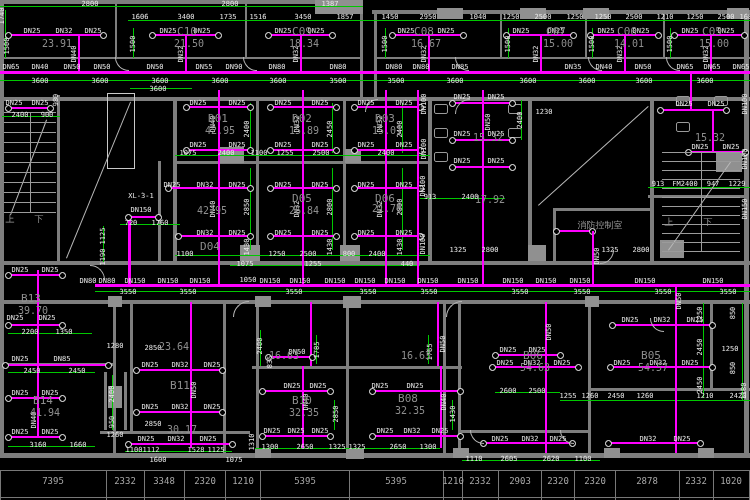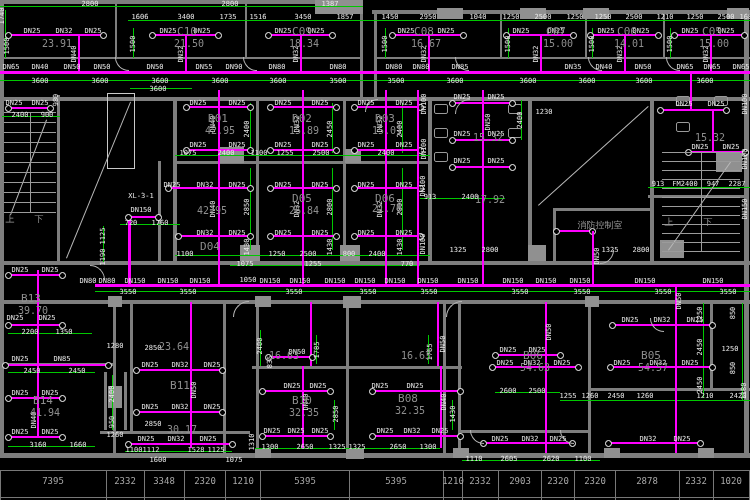--- a/index.html
+++ b/index.html
@@ -481,21 +481,21 @@
     <div class="e lbl" style="left: 320px; top: 229px;">DN25</div>
     <div class="e lbl" style="left: 366px; top: 229px;">DN25</div>
     <div class="e lbl" style="left: 404px; top: 229px;">DN25</div>
     <div class="e lbl" style="left: 185px; top: 250px;">1100</div>
     <div class="e lbl" style="left: 277px; top: 250px;">1250</div>
     <div class="e lbl" style="left: 308px; top: 250px;">2500</div>
     <div class="e lbl" style="left: 349px; top: 250px;">800</div>
     <div class="e lbl" style="left: 377px; top: 250px;">2400</div>
     <div class="e lbl" style="left: 245px; top: 260px;">1075</div>
     <div class="e lbl" style="left: 313px; top: 260px;">1255</div>
-    <div class="e lbl" style="left: 407px; top: 260px;">770</div>
+    <div class="e lbl" style="left: 407px; top: 260px;">440</div>
     <div class="e lbl" style="left: 14px; top: 99px;">DN25</div>
     <div class="e lbl" style="left: 40px; top: 99px;">DN25</div>
     <div class="e lbl" style="left: 20px; top: 111px;">2400</div>
     <div class="e lbl" style="left: 47px; top: 111px;">900</div>
     <div class="e lblr" style="left: 56px; top: 96px;">980</div>
     <div class="e lbl" style="left: 462px; top: 93px;">DN25</div>
     <div class="e lbl" style="left: 496px; top: 93px;">DN25</div>
     <div class="e lbl" style="left: 462px; top: 130px;">DN25</div>
     <div class="e lbl" style="left: 496px; top: 130px;">DN25</div>
     <div class="e lbl" style="left: 462px; top: 157px;">DN25</div>
@@ -514,21 +514,21 @@
     <div class="e lbl" style="left: 610px; top: 246px;">1325</div>
     <div class="e lbl" style="left: 641px; top: 246px;">2800</div>
     <div class="e lbl" style="left: 684px; top: 100px;">DN25</div>
     <div class="e lbl" style="left: 716px; top: 100px;">DN25</div>
     <div class="e lbl" style="left: 700px; top: 143px;">DN25</div>
     <div class="e lbl" style="left: 731px; top: 143px;">DN25</div>
     <div class="e lblr" style="left: 597px; top: 252px;">DN50</div>
     <div class="e lbl" style="left: 658px; top: 180px;">913</div>
     <div class="e lbl" style="left: 685px; top: 180px;">FM2400</div>
     <div class="e lbl" style="left: 713px; top: 180px;">947</div>
-    <div class="e lbl" style="left: 737px; top: 180px;">2287</div>
+    <div class="e lbl" style="left: 737px; top: 180px;">1229</div>
     <div class="e lblr" style="left: 745px; top: 100px;">DN100</div>
     <div class="e lblr" style="left: 745px; top: 155px;">DN100</div>
     <div class="e lblr" style="left: 745px; top: 205px;">DN150</div>
     <div class="e lbl" style="left: 141px; top: 192px;">XL-3-1</div>
     <div class="e lbl" style="left: 141px; top: 206px;">DN150</div>
     <div class="e lbl" style="left: 131px; top: 219px;">720</div>
     <div class="e lbl" style="left: 160px; top: 219px;">1760</div>
     <div class="e lblr" style="left: 103px; top: 232px;">1125</div>
     <div class="e lblr" style="left: 103px; top: 253px;">1190</div>
     <div class="e lbl" style="left: 248px; top: 276px;">1050</div>

